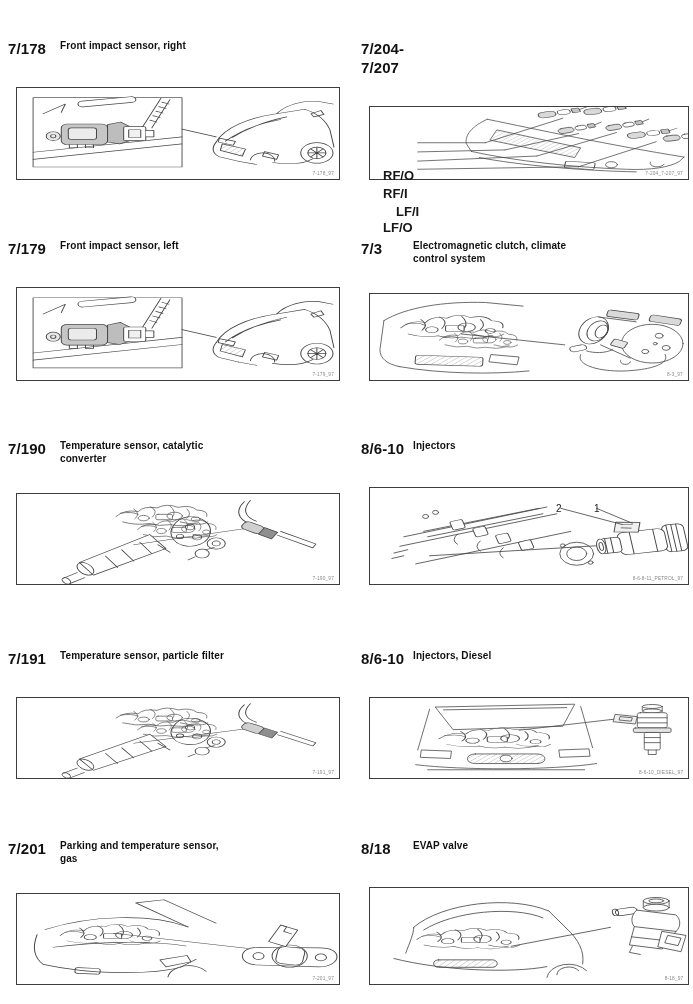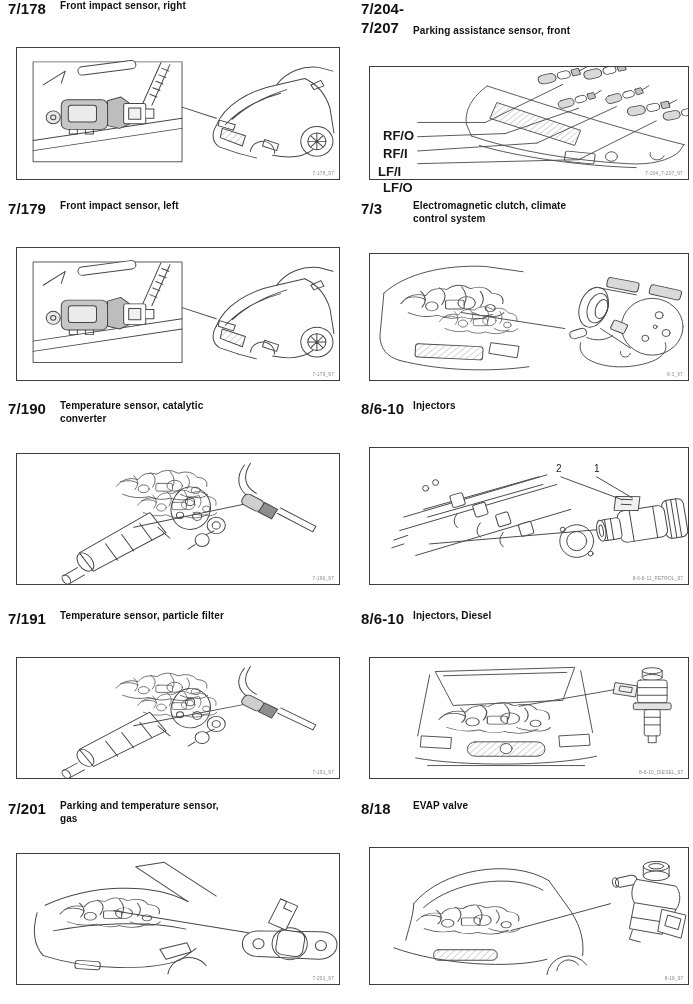--- a/index.html
+++ b/index.html
@@ -10,42 +10,42 @@
     overflow:hidden;
   }
   .panel{display:flex;flex-direction:column;justify-content:flex-end;padding:0 10px 4px 8px;}
   .panel.col-right{padding-left:9px;padding-right:2px;}
   .panel.r1{padding-bottom:4px}
   .panel.r2{padding-bottom:3px}
   .panel.r3{padding-bottom:9px}
   .panel.r4{padding-bottom:5px}
   .panel.r5{padding-bottom:3px}
 
-  .heading{display:flex;align-items:flex-start;margin-bottom:12px;}
+  .heading{display:flex;align-items:flex-start;margin-bottom:12px;margin-top:40px;}
   .heading.align-end{align-items:flex-end;}
   .code{flex:0 0 52px;font-weight:bold;font-size:15px;line-height:1.25;white-space:pre-line;letter-spacing:.1px;}
   .title{font-weight:bold;font-size:10px;line-height:1.25;white-space:pre-line;letter-spacing:.1px;}
 
   .figbox{position:relative;border:1.5px solid #3d3d3d;background:#fff;margin-left:8px;margin-right:2px;}
   .r1 .figbox{height:142px}
   .r2 .figbox{height:144px}
   .r3 .figbox{height:148px}
   .r4 .figbox{height:146px}
   .r5 .figbox{height:151px}
 
   .art{position:absolute;inset:0;width:100%;height:100%;display:block;}
   .figcode{
     position:absolute;right:5px;bottom:3px;font-size:6px;color:#8a8a8a;
     transform:scale(.8);transform-origin:100% 100%;letter-spacing:.2px;white-space:nowrap;
   }
   .plabel{position:absolute;font-weight:bold;font-size:13px;color:#161616;line-height:1;}
   .numlabel{position:absolute;font-size:10px;color:#222;line-height:1;}
   .lbl-rfo{left:13px;top:62px}
   .lbl-rfi{left:13px;top:80px}
-  .lbl-lfi{left:8px;top:98px}
+  .lbl-lfi{left:26px;top:98px}
   .lbl-lfo{left:13px;top:114px}
   .lbl-inj2{left:186px;top:16px}
   .lbl-inj1{left:224px;top:16px}
 </style>
 </head>
 <body>
 
 <svg width="0" height="0" style="position:absolute" aria-hidden="true">
   <defs>
     <pattern id="hatch" width="5" height="5" patternUnits="userSpaceOnUse" patternTransform="rotate(45)">
@@ -291,21 +291,20 @@
           <use href="#art-impact"></use>
         </svg>
       <figcaption class="figcode">7-178_97</figcaption>
     </figure>
   </section>
 
   <section class="panel col-right r1">
     <header class="heading align-end">
       <span class="code">7/204-
 7/207</span>
-      <span class="title">Parking assistance sensor, front</span>
     </header>
     <figure class="figbox">
       <svg class="art" viewBox="0 0 320 142" preserveAspectRatio="none">
           <use href="#art-parking"></use>
         </svg>
       <span class="plabel lbl-rfo">RF/O</span>
       <span class="plabel lbl-rfi">RF/I</span>
       <span class="plabel lbl-lfi">LF/I</span>
       <span class="plabel lbl-lfo">LF/O</span>
       <figcaption class="figcode">7-204_7-207_97</figcaption>

